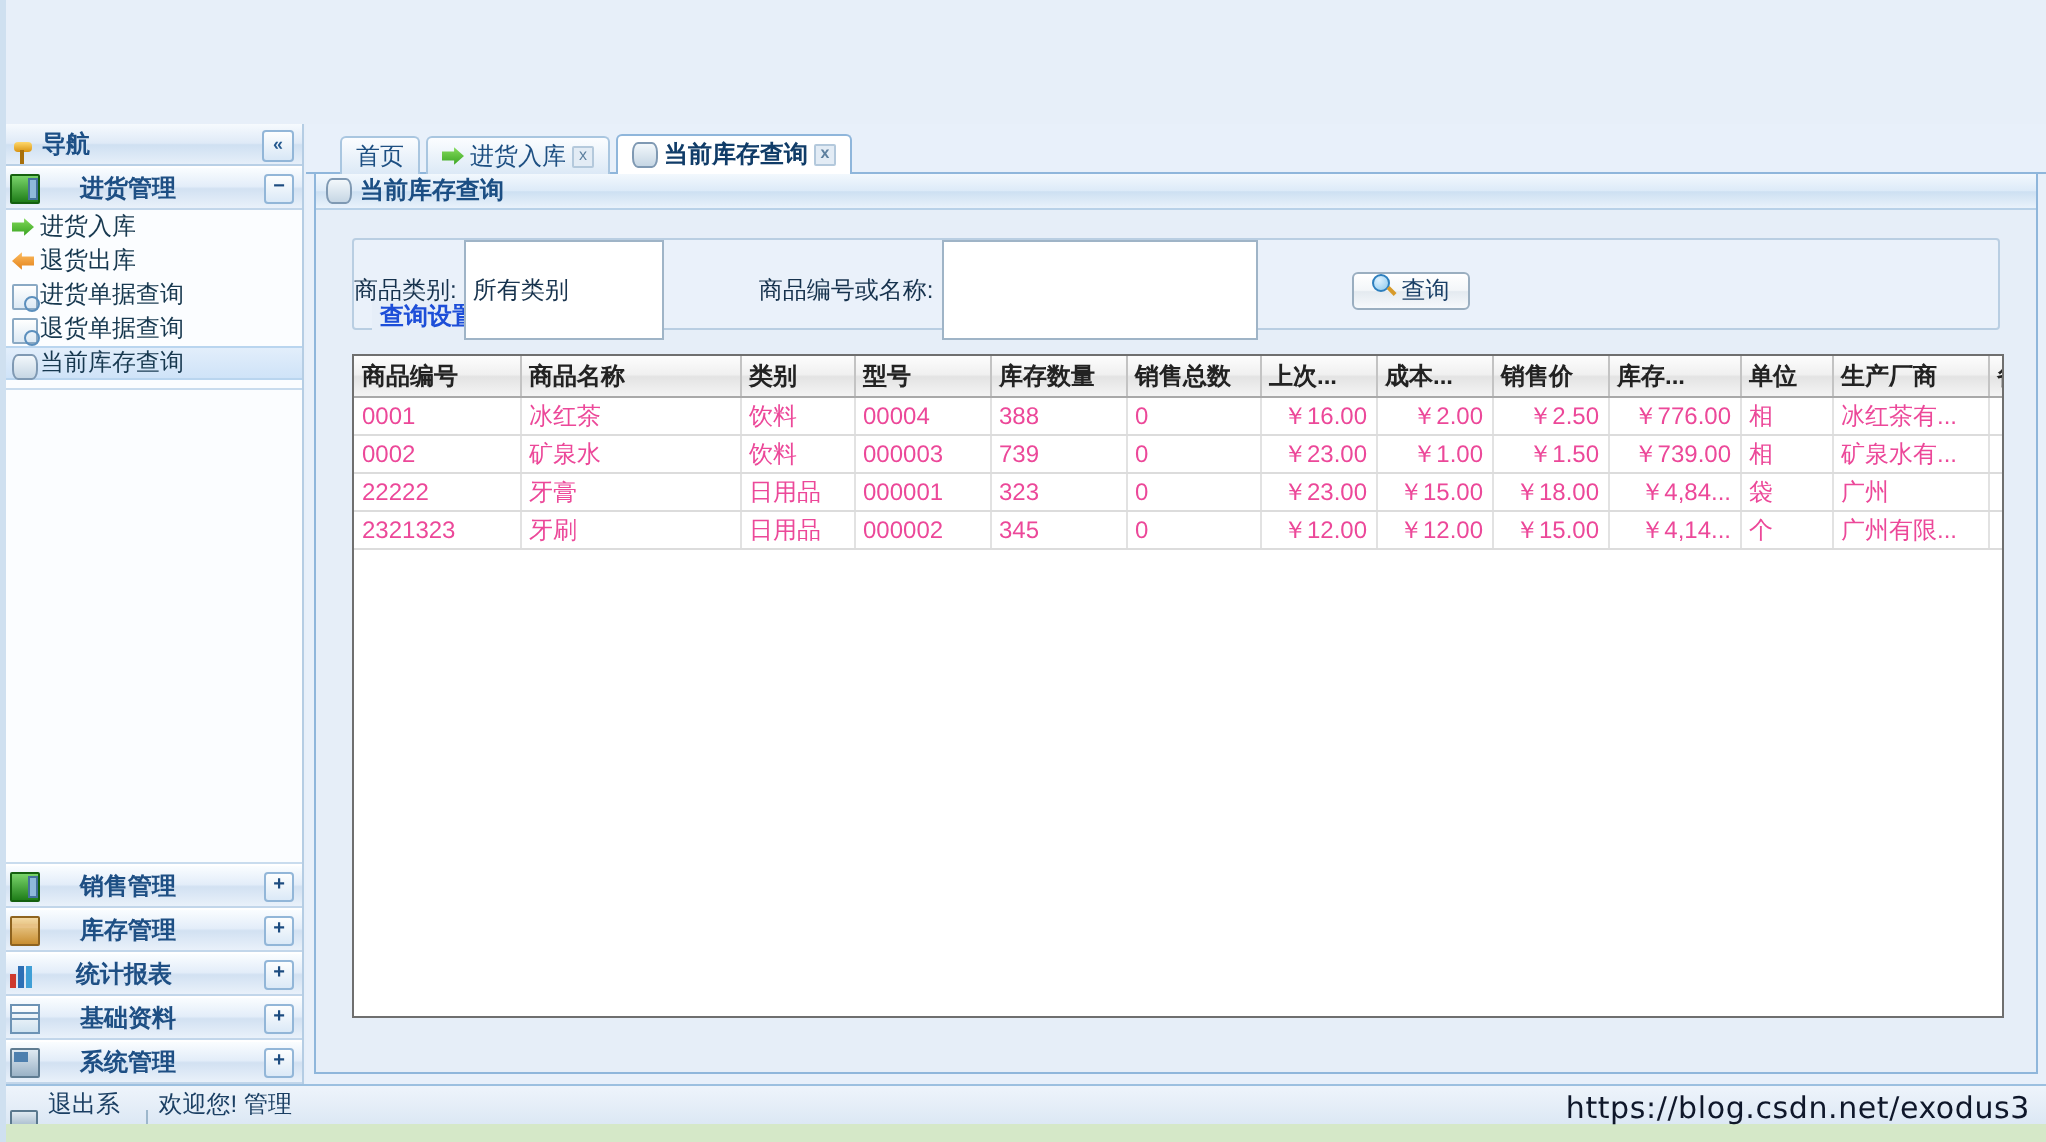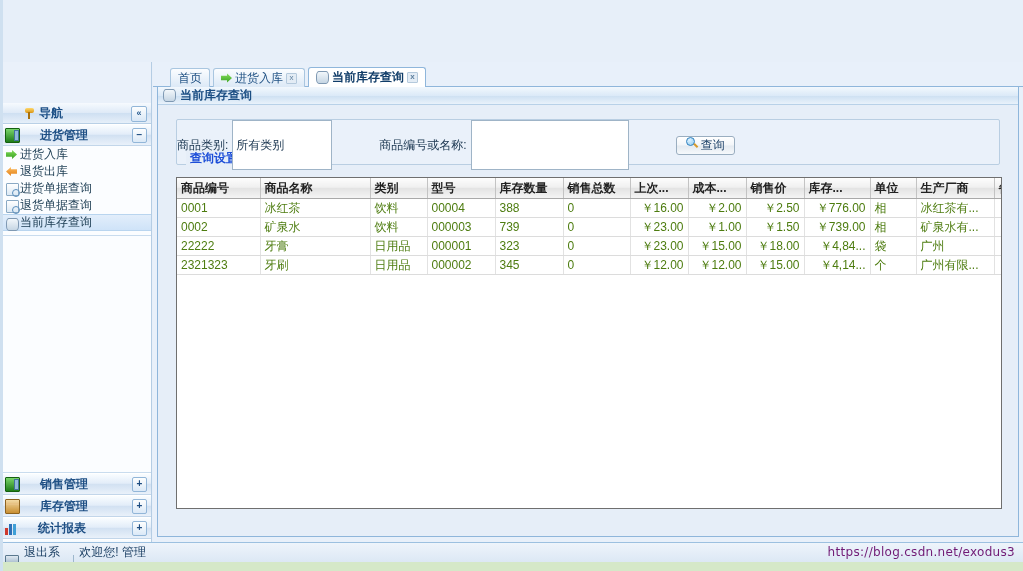--- a/index.html
+++ b/index.html
@@ -54,22 +54,22 @@
   
   .sidebar{
     position:absolute;left:0;top:0;width:152px;height:480px;
     background:#eaf1fa;border-right:1px solid #b5cde4;
     box-sizing:border-box;
   }
   .nav-head{
     position:relative;height:20px;line-height:20px;
     background:linear-gradient(180deg,#f6fafe 0%,#dfeaf7 48%,#cfe0f2 52%,#e6eff9 100%);
     border-bottom:1px solid #b9d0e6;
-    padding-left:24px;font-weight:bold;color:#1c4f86;font-size:12px;
-    display:flex;align-items:center;gap:4px;margin-top:41px;
+    padding-left:6px;font-weight:bold;color:#1c4f86;font-size:12px;
+    display:flex;align-items:flex-end;gap:4px;
   }
   .pin-icon{
     display:inline-block;width:11px;height:11px;position:relative;flex:0 0 auto;
   }
   .pin-icon:before{
     content:"";position:absolute;left:1px;top:0;width:9px;height:5px;border-radius:2px;
     background:linear-gradient(180deg,#ffd86b,#d99412);
   }
   .pin-icon:after{
     content:"";position:absolute;left:4px;top:4px;width:2px;height:7px;background:#a8700c;
@@ -218,21 +218,21 @@
   table.grid{border-collapse:collapse;width:100%;table-layout:fixed;font-size:12px;}
   table.grid th{
     height:20px;
     background:linear-gradient(180deg,#fdfdfd 0%,#f0f0f0 46%,#e3e3e3 52%,#f4f4f4 100%);
     border-right:1px solid #c3c3c3;border-bottom:1px solid #a9a9a9;
     font-weight:bold;color:#222;text-align:left;padding:0 4px;font-size:12px;
     white-space:nowrap;overflow:hidden;
   }
   table.grid td{
     height:18px;border-right:1px solid #e2e2e2;border-bottom:1px solid #dcdcdc;
-    padding:0 4px;color:#4d7c0f;white-space:nowrap;overflow:hidden;font-size:12px;
+    padding:0 4px;color:#ec4899;white-space:nowrap;overflow:hidden;font-size:12px;
   }
   td.num{text-align:right;}
 
   
   .footer{
     position:absolute;left:0;top:542px;width:1023px;height:29px;
     background:linear-gradient(180deg,#eef4fb 0%,#dbe7f4 70%,#cfe0f0 100%);
     border-top:1px solid #9cc0e0;
   }
   .footer-bar{
@@ -240,21 +240,21 @@
     display:flex;align-items:center;gap:5px;padding-left:5px;font-size:12px;color:#1b3f63;
     box-sizing:border-box;
   }
   .exit-icon{
     display:inline-block;width:12px;height:10px;flex:0 0 auto;
     background:linear-gradient(180deg,#dfe9f1,#8fa8bd);border:1px solid #5a788e;border-radius:1px;
   }
   .fsep{width:1px;height:13px;background:#9db7cc;}
   .greenband{position:absolute;left:0;top:562px;width:1023px;height:9px;background:#d5e8c8;}
   .watermark{
-    position:absolute;right:8px;top:545px;font-size:12px;color:#701a75;
+    position:absolute;right:8px;top:545px;font-size:15px;color:#0f172a;
     font-family:"DejaVu Sans",sans-serif;letter-spacing:.3px;pointer-events:none;
   }
   .leftedge{position:absolute;left:0;top:0;width:3px;height:571px;background:#cfe0f0;}
 </style>
 </head>
 <body>
 
 <div class="app">
 
 

